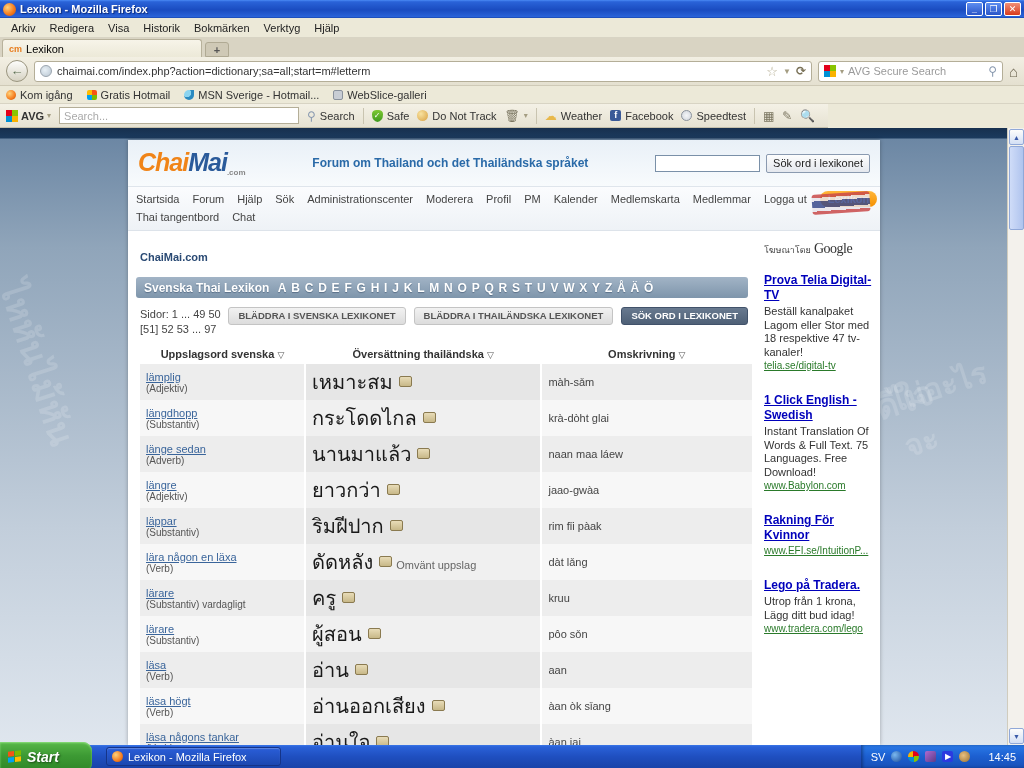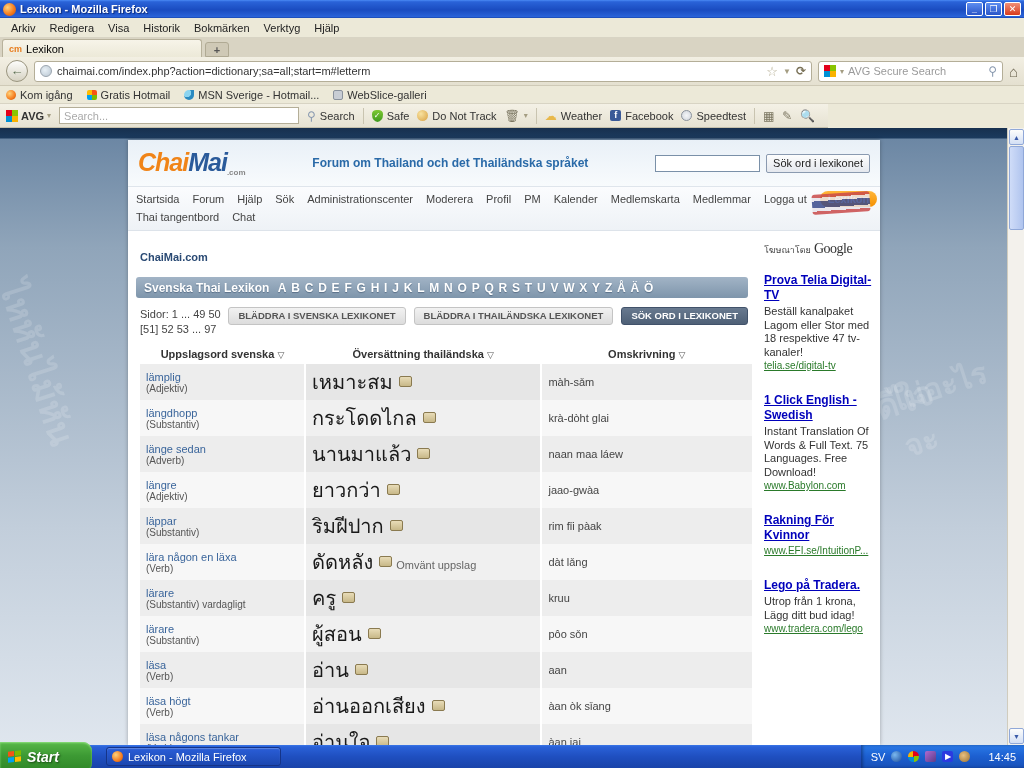--- a/index.html
+++ b/index.html
@@ -124,21 +124,21 @@
   .lex th .sort { color:#555; font-size:9px; }
   .lex td { vertical-align:middle; padding:2px 6px; height:29px; }
   .lex tr.r0 td { background:#ededed; }
   .lex tr.r1 td { background:#f7f7f7; }
   .lex td.c-thai { background-clip:padding-box; border-left:2px solid #fff; border-right:2px solid #fff; }
   .lex tr.r0 td.c-thai { background:#e6e6e6; }
   .lex tr.r1 td.c-thai { background:#f0f0f0; }
   .lex td.c-word { width:166px; }
   .lex td.c-thai { width:238px; }
   .lex td.c-pron { width:212px; color:#444; }
-  .wlink { color:#3a659b; }
+  .wlink { color:#3a659b; text-decoration:underline; }
   .wclass { color:#555; font-size:10px; }
   .thaiword { font-size:20px; color:#1a1a1a; font-family:"DejaVu Sans",sans-serif; }
   .sndicon { display:inline-block; width:13px; height:11px; margin-left:6px; vertical-align:2px;
     background:linear-gradient(180deg,#e8dcb8,#c8b888); border:1px solid #8a7a50; border-radius:2px; }
   .thnote { color:#666; font-size:11px; margin-left:4px; }
 
   .ads-col { width:122px; padding:10px 4px 0 6px; }
   .ads-head { color:#333; margin-bottom:16px; white-space:nowrap; }
   .ads-head .th { font-size:9px; color:#444; }
   .ads-head .goog { font-family:"Liberation Serif","DejaVu Serif",serif; font-size:14px; color:#333; letter-spacing:-0.5px; }

